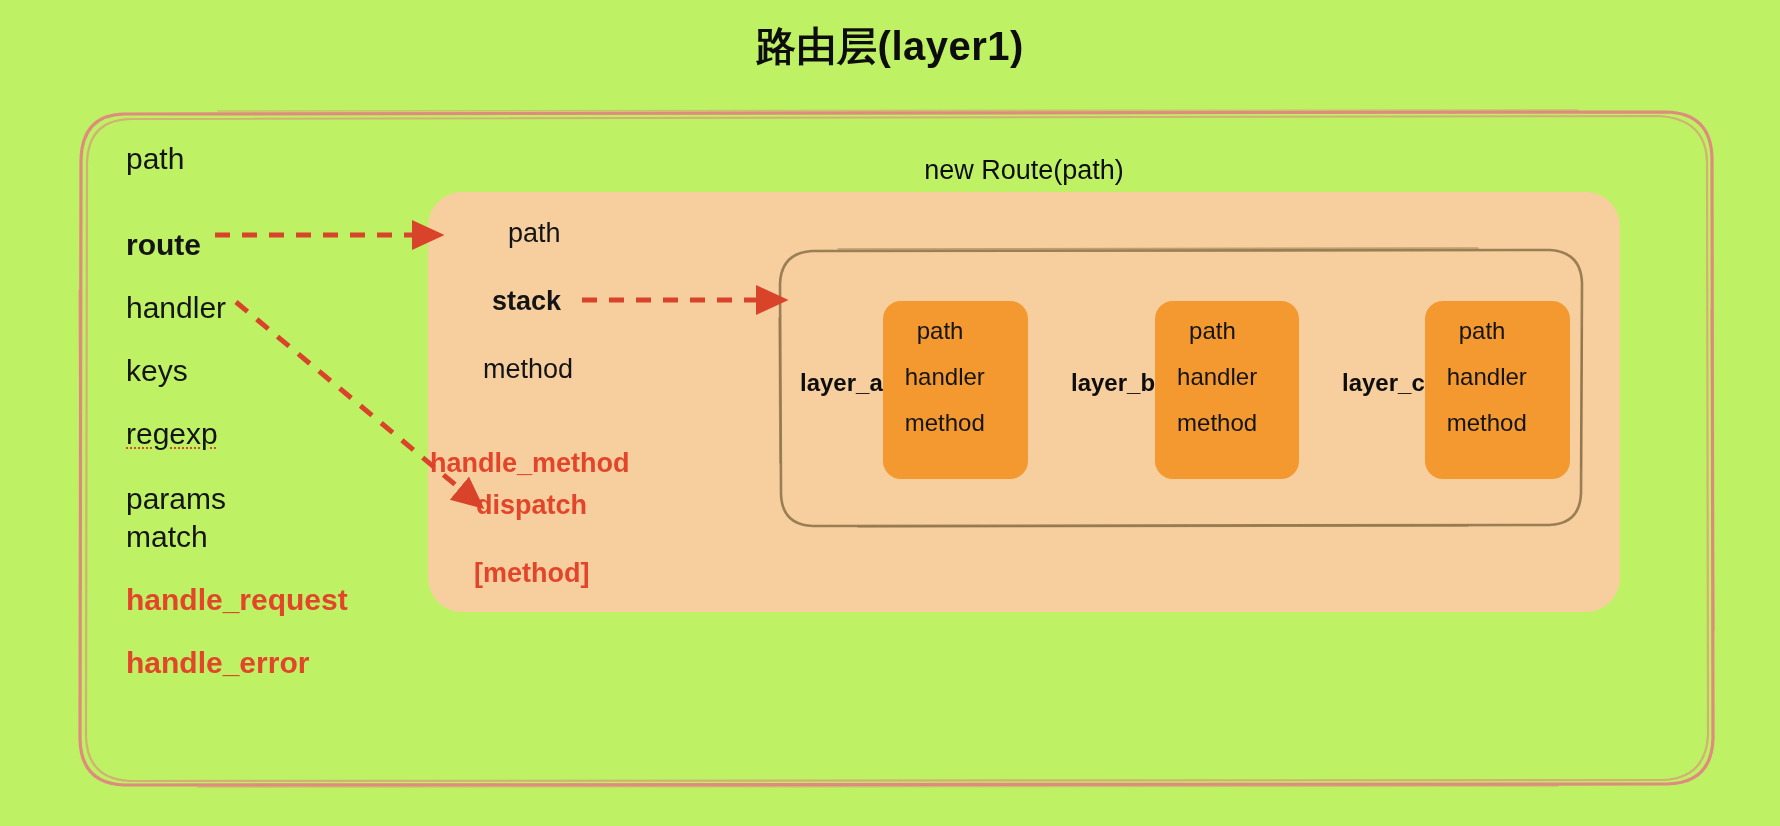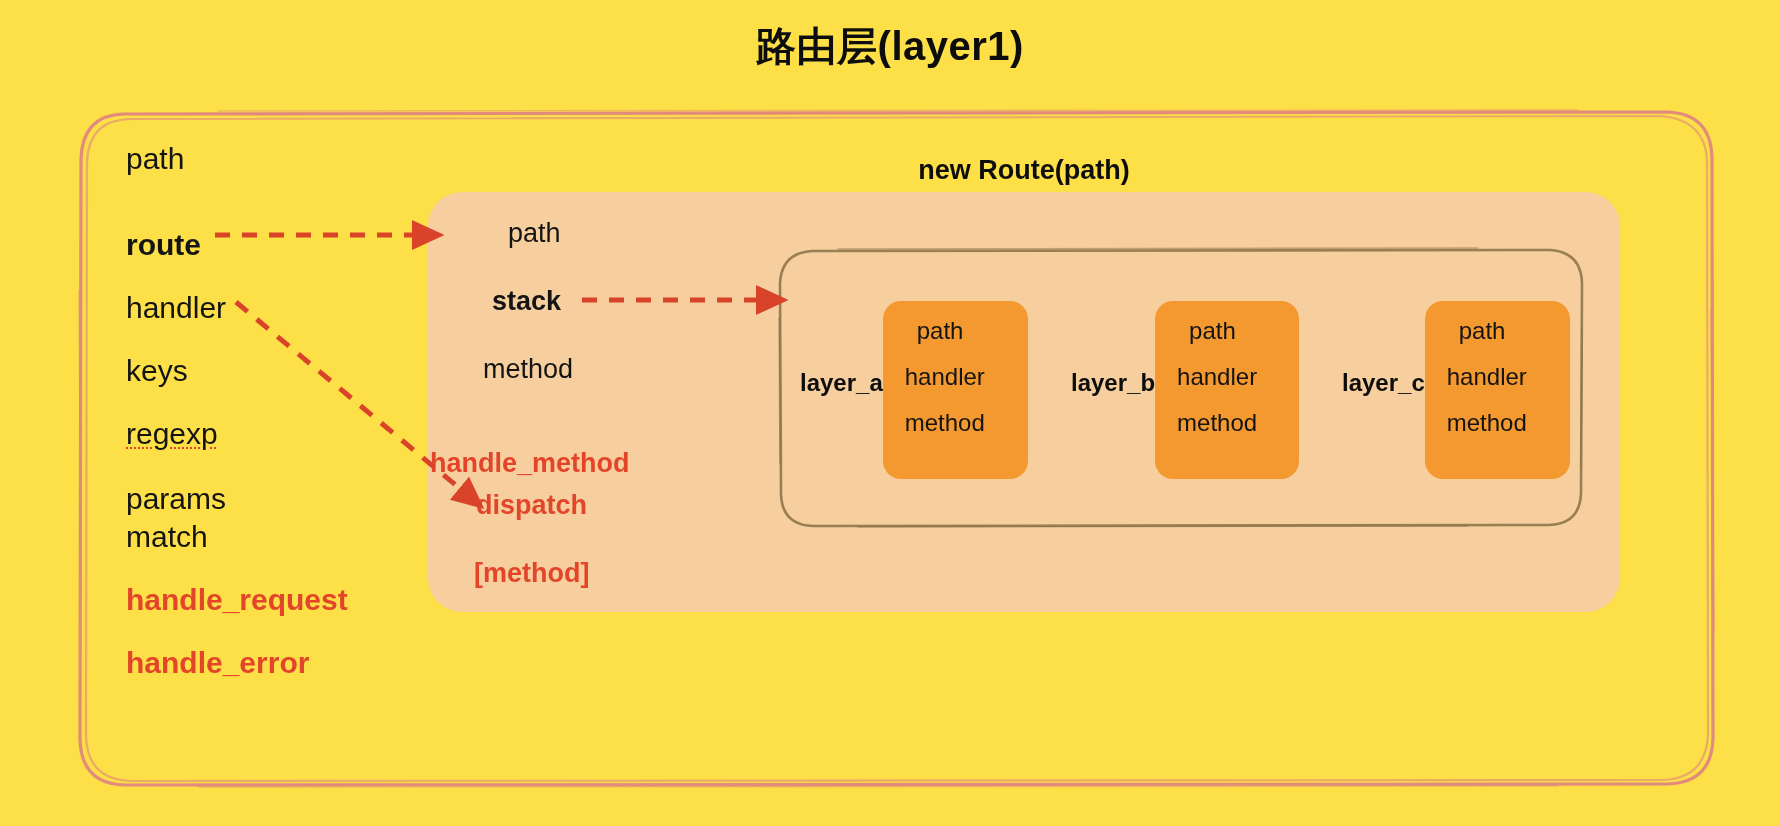--- a/index.html
+++ b/index.html
@@ -9,21 +9,21 @@
     height: 826px;
     background: #ffffff;
     font-family: "Liberation Sans", "DejaVu Sans", sans-serif;
     overflow: hidden;
   }
 
   #stage {
     position: relative;
     width: 1780px;
     height: 826px;
-    background: #fde047;
+    background: #bef264;
   }
 
   
   #title {
     position: absolute;
     left: 0;
     top: 22px;
     width: 1780px;
     text-align: center;
     font-size: 40px;
@@ -80,21 +80,21 @@
     border-radius: 34px;
   }
 
   #route-panel-title {
     position: absolute;
     left: 428px;
     top: 155px;
     width: 1192px;
     text-align: center;
     font-size: 27px;
-    font-weight: bold;
+    font-weight: normal;
     color: #0d0d0d;
   }
 
   .panel-attr {
     position: absolute;
     font-size: 27px;
     color: #141414;
     white-space: nowrap;
   }
   .panel-attr.bold { font-weight: bold; }

